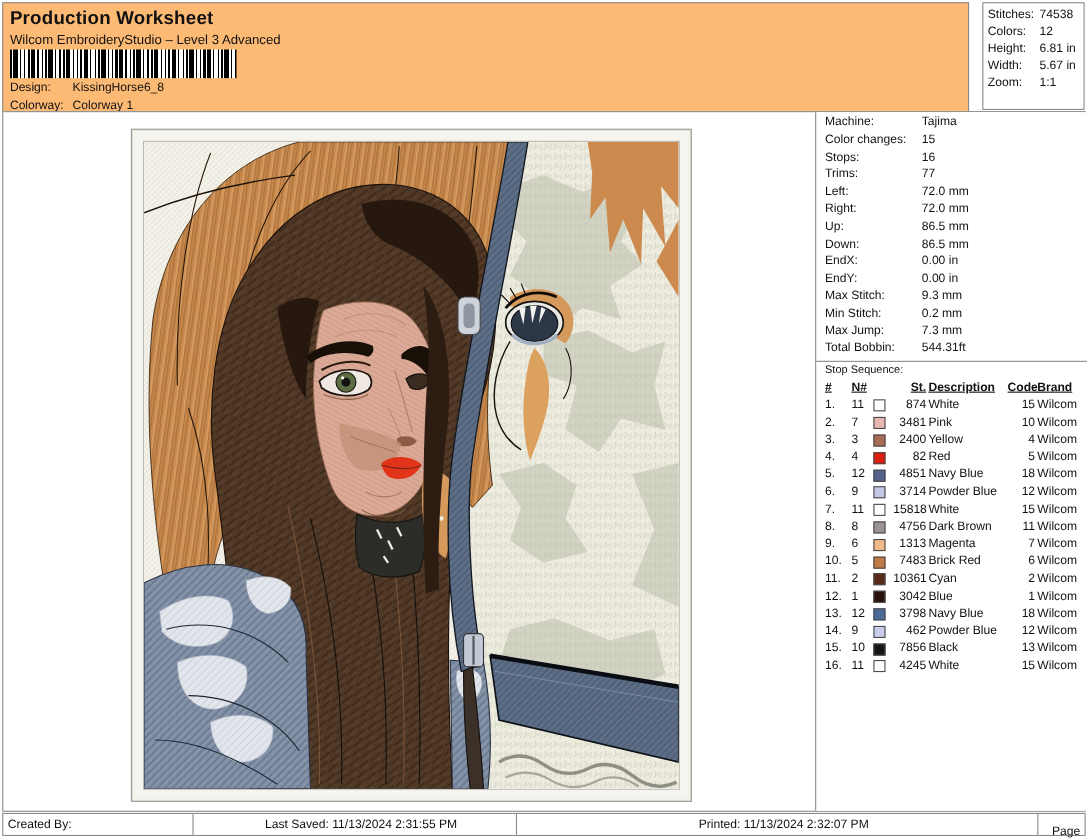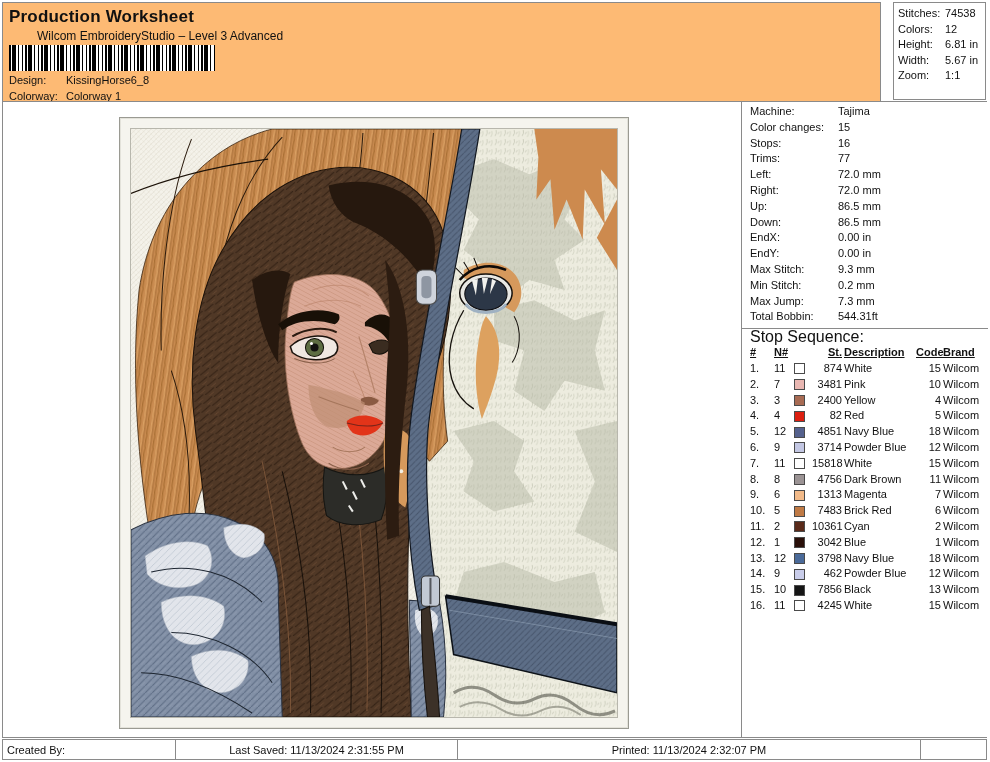--- a/index.html
+++ b/index.html
@@ -3,49 +3,49 @@
 <meta charset="utf-8">
 <style>
   html,body{margin:0;padding:0;background:#e9e9e9;}
   .page{
     position:relative;width:990px;height:762px;background:#ffffff;
     font-family:"Liberation Sans",sans-serif;color:#111;overflow:hidden;
   }
   
   .header-box{position:absolute;left:2px;top:2px;width:877px;height:98px;border:1px solid #8a8a8a;background:#fdba74;}
   .title{position:absolute;left:6px;top:4px;font-size:17px;font-weight:bold;letter-spacing:.2px;}
-  .subtitle{position:absolute;left:6px;top:26px;font-size:12px;margin-left:28px;}
+  .subtitle{position:absolute;left:6px;top:26px;font-size:12px;}
   .barcode{position:absolute;left:6px;top:42px;width:206px;height:26px;
     background:repeating-linear-gradient(90deg,#000 0 2px,#fff 2px 3px,#000 3px 7px,#fff 7px 9px,#000 9px 10px,#fff 10px 13px,#000 13px 14px,#fff 14px 16px);}
   .kvline{position:absolute;left:6px;font-size:11px;display:flex;}
   .kvline .lab{width:57px;}
   .design-line{top:71px;} .colorway-line{top:87px;}
   
   .stats-box{position:absolute;left:893px;top:2px;width:93px;height:98px;border:1px solid #8a8a8a;background:#fff;padding:3px 0 0 0;box-sizing:border-box;}
   .stats-box .kv{display:flex;font-size:11px;line-height:15.5px;padding-left:4px;}
   .stats-box .kv-label{width:47px;}
   
   .main-box{position:absolute;left:2px;top:101px;width:985px;height:637px;border:1px solid #8a8a8a;box-sizing:border-box;background:#fff;padding-left:12px;}
   
   .art-frame{position:absolute;left:116px;top:15px;width:508px;height:610px;background:#f5f4ee;border:1px solid #9a9a92;box-shadow:0 0 0 1px #e3e2da inset;}
   .art-inner{position:absolute;left:10px;top:10px;right:10px;bottom:10px;border:1px solid #b8b7ad;background:#fff;}
   .art-inner svg{display:block;width:100%;height:100%;}
   
   .info-panel{position:absolute;left:738px;top:0;width:247px;height:635px;border-left:1px solid #8a8a8a;box-sizing:border-box;background:#fff;}
   .machine-rows{padding-top:2px;}
   .machine-rows .kv{display:flex;font-size:11px;line-height:15.8px;padding-left:8px;}
   .machine-rows .kv-label{width:88px;}
-  .stop-title{font-size:16px;line-height:16px;padding-left:8px;border-top:1px solid #8a8a8a;margin-top:3px;}
+  .stop-title{font-size:10px;line-height:16px;padding-left:8px;border-top:1px solid #8a8a8a;margin-top:3px;}
   .stop-table{padding-left:8px;}
   .stop-grid{display:grid;grid-template-columns:22px 18px 16px 30px 70px 25px 46px;column-gap:2px;align-items:center;font-size:11px;line-height:15.8px;}
   .stop-head span{font-weight:bold;text-decoration:underline;}
   .c-right{text-align:right;}
   .swatch{width:11px;height:11px;border:1px solid #4a4a4a;box-sizing:border-box;}
   
-  .footer{position:absolute;left:2px;top:739px;width:985px;height:21px;border:1px solid #8a8a8a;box-sizing:border-box;display:flex;font-size:11px;background:#fff;}
+  .footer{position:absolute;left:2px;top:739px;width:985px;height:21px;border:1px solid #8a8a8a;box-sizing:border-box;display:flex;font-size:11px;background:#fff;gap:12px;}
   .fcell{border-right:1px solid #8a8a8a;display:flex;align-items:center;box-sizing:border-box;}
   .fcell:last-child{border-right:none;}
   .f1{width:173px;padding-left:4px;}
   .f2{width:282px;justify-content:center;}
   .f3{width:463px;justify-content:center;}
   .f4{flex:1;justify-content:flex-end;padding-right:4px;margin-top:28px;}
 </style>
 </head>
 <body>
 

